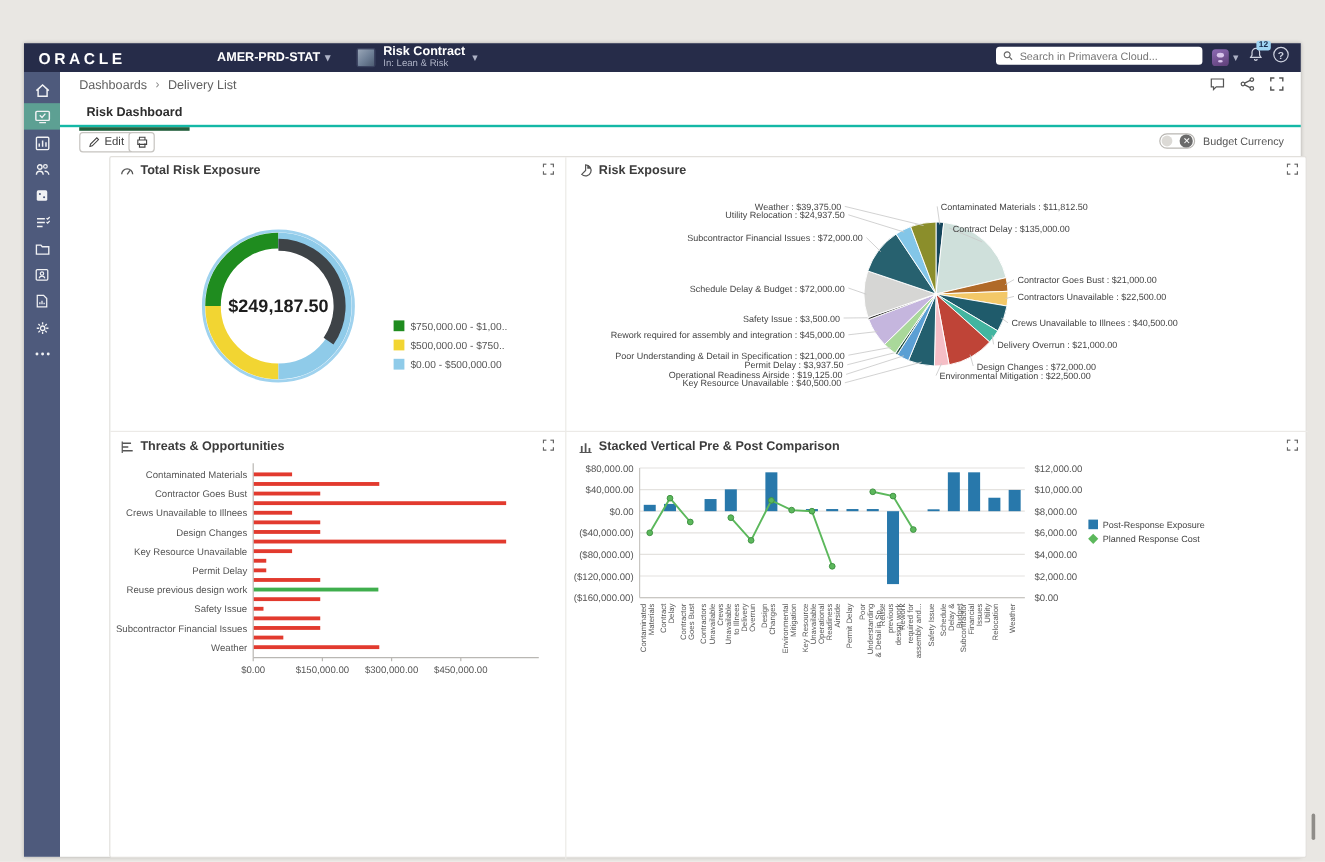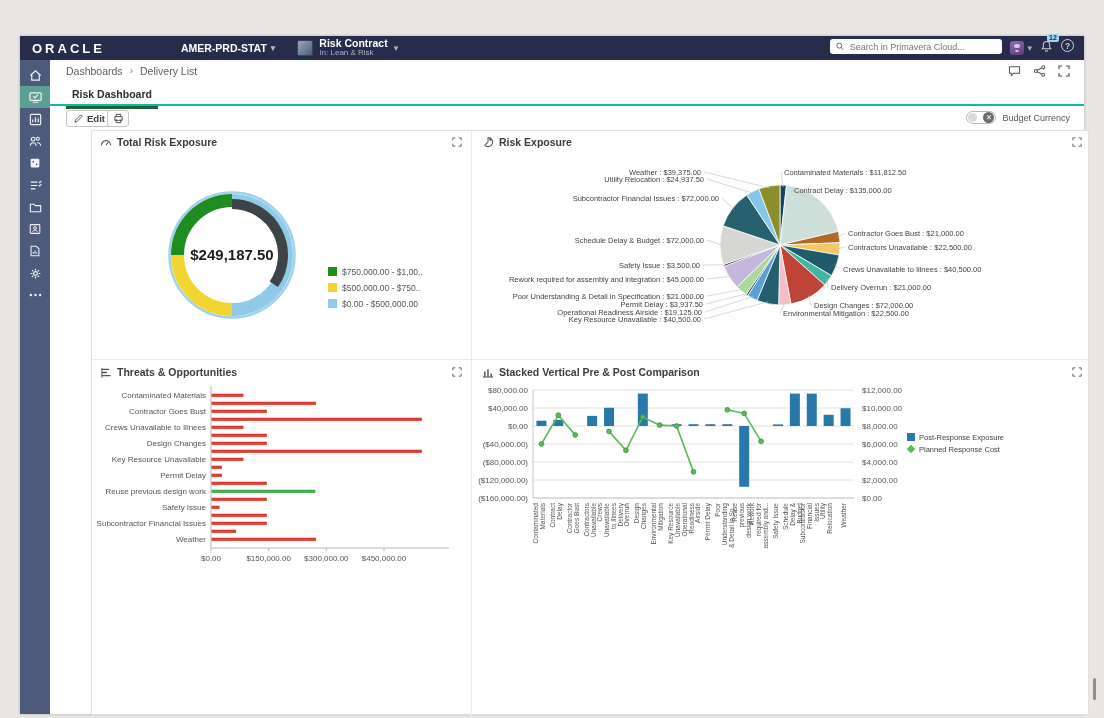--- a/index.html
+++ b/index.html
@@ -36,21 +36,21 @@
   
   .content { position:absolute; left:30px; top:24px; width:1034px; height:654px; }
   .crumbs { position:absolute; left:16px; top:5px; font-size:10.5px; color:#5f5f5f; display:flex; gap:7px; align-items:flex-start; }
   .crumbs .link { cursor:pointer; }
   .crumb-sep { color:#8a8a8a; font-size:10px; }
   .top-actions { position:absolute; right:14px; top:3px; display:flex; gap:12px; align-items:center; }
   .top-actions .ic { cursor:pointer; }
   .tabrow { position:absolute; left:0; top:22px; width:1034px; height:24px; border-bottom:2px solid #14b8a6; }
   .tab { position:absolute; left:16px; top:3px; font-size:10.5px; font-weight:bold; color:#2d2d2d; padding:3px 6px 6px 6px; border-bottom:3px solid #24603e; cursor:pointer; }
   .toolbar { position:absolute; left:0; top:47px; width:1034px; height:26px; }
-  .btn { position:absolute; top:3px; height:17px; background:#fff; border:1px solid #c6c4c0; border-radius:3px; font-size:9.5px; color:#3d3d3d; display:flex; align-items:center; gap:4px; padding:0 7px; cursor:pointer;font-weight:bold; }
+  .btn { position:absolute; top:3px; height:17px; background:#fff; border:1px solid #c6c4c0; border-radius:3px; font-size:9.5px; color:#3d3d3d; display:flex; align-items:center; gap:4px; padding:0 7px; cursor:pointer; }
   .btn-edit { left:16px; }
   .btn-print { left:57px; width:22px; justify-content:center; padding:0; }
   .currency { position:absolute; right:14px; top:4px; display:flex; align-items:center; gap:6px; }
   .toggle { width:30px; height:13px; background:#fff; border:1px solid #b9b7b3; border-radius:7px; position:relative; cursor:pointer; }
   .toggle .knob { position:absolute; left:1px; top:1px; width:9px; height:9px; border-radius:50%; background:#dcdad6; }
   .toggle .xdot { position:absolute; right:1px; top:0px; width:11px; height:11px; border-radius:50%; background:#6b6b6b; color:#fff; font-size:7.5px; display:flex; align-items:center; justify-content:center; }
   .currency-label { font-size:9px; color:#555; }
 
   
   .card { position:absolute; left:41px; top:70px; width:998px; height:585px; background:#fff; border:1px solid #e2e0dc; border-radius:2px; }

